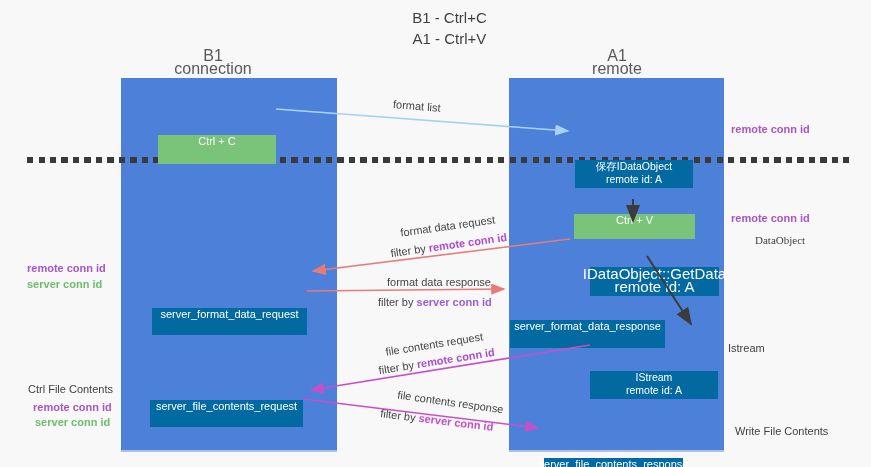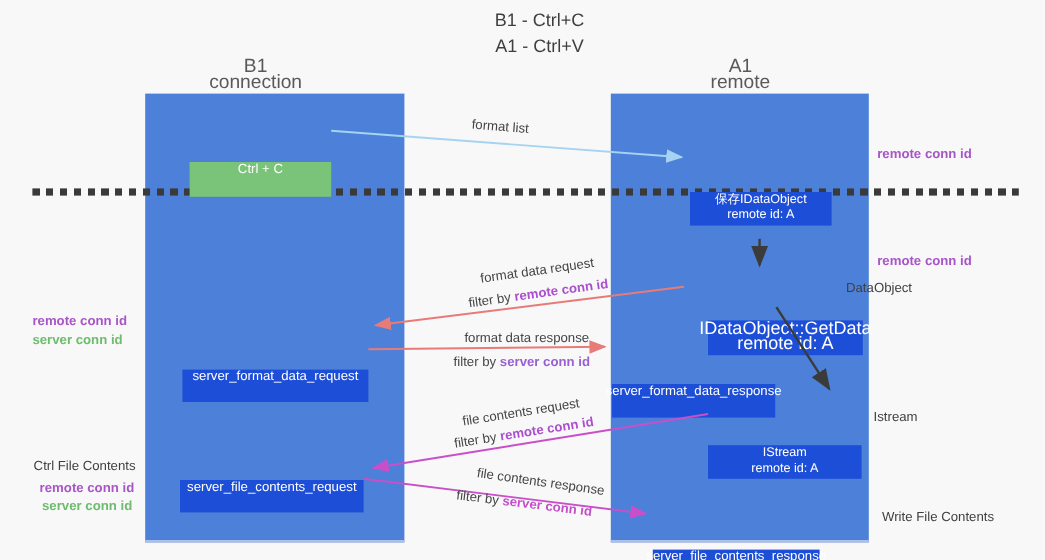--- a/index.html
+++ b/index.html
@@ -22,21 +22,21 @@
   .dashed-line{
     position:absolute;left:27px;top:157px;width:822px;height:6px;
     background:repeating-linear-gradient(90deg,#3a3a3a 0 6px,transparent 6px 11.5px);
   }
   .node{
     position:absolute;display:flex;flex-direction:column;align-items:center;
     justify-content:flex-start;color:#ffffff;text-align:center;
     font-size:11px;line-height:13px;margin-top:40px;
   }
   .node.green{background:#79c479;}
-  .node.orange{background:#1d4ed8;}
+  .node.orange{background:#0369a1;}
   .side-label{position:absolute;font-size:11px;line-height:15px;white-space:nowrap;}
   .dark{color:#3f3f3f;}
   .purple-bold{color:#a855c8;font-weight:bold;}
   .green-bold{color:#6cbd6c;font-weight:bold;}
   .edge-label{
     position:absolute;font-size:11px;color:#454545;white-space:nowrap;
     transform-origin:center center;
   }
   .hl-purple{color:#ab4fcf;font-weight:bold;}
   .hl-violet{color:#9a5fd6;font-weight:bold;}
@@ -69,50 +69,53 @@
 
   <div class="node green" style="left:158px;top:95px;width:118px;height:29px;">
     <div>Ctrl + C</div>
   </div>
 
   <div class="node orange" style="left:575px;top:120px;width:118px;height:28px;font-size:10.5px;">
     <div>保存IDataObject</div>
     <div>remote id: A</div>
   </div>
 
+  <div class="node green" style="left:574px;top:174px;width:121px;height:25px;">
+    <div>Ctrl + V</div>
+  </div>
 
   <div class="node orange" style="left:590px;top:227px;width:129px;height:29px;font-size:15px;">
     <div>IDataObject::GetData</div>
     <div>remote id: A</div>
   </div>
 
   <div class="node orange" style="left:152px;top:268px;width:155px;height:27px;">
     <div>server_format_data_request</div>
   </div>
 
-  <div class="node orange" style="left:510px;top:280px;width:136px;height:28px;">
+  <div class="node orange" style="left:510px;top:280px;width:155px;height:28px;">
     <div>server_format_data_response</div>
   </div>
 
   <div class="node orange" style="left:590px;top:331px;width:128px;height:28px;font-size:10.5px;">
     <div>IStream</div>
     <div>remote id: A</div>
   </div>
 
   <div class="node orange" style="left:150px;top:360px;width:153px;height:27px;">
     <div>server_file_contents_request</div>
   </div>
 
   <div class="node orange" style="left:544px;top:418px;width:139px;height:26px;">
     <div>server_file_contents_response</div>
   </div>
 
   <div class="side-label purple-bold" style="left:731px;top:122px;">remote conn id</div>
   <div class="side-label purple-bold" style="left:731px;top:211px;">remote conn id</div>
-  <div class="side-label dark" style="left:705px;top:233px;">DataObject</div>
+  <div class="side-label dark" style="left:755px;top:233px;font-family:Liberation Serif, serif;">DataObject</div>
   <div class="side-label dark" style="left:728px;top:341px;">Istream</div>
   <div class="side-label dark" style="left:735px;top:424px;">Write File Contents</div>
 
   <div class="side-label purple-bold" style="left:27px;top:261px;">remote conn id</div>
   <div class="side-label green-bold" style="left:27px;top:277px;">server conn id</div>
   <div class="side-label dark" style="left:28px;top:382px;">Ctrl File Contents</div>
   <div class="side-label purple-bold" style="left:33px;top:400px;">remote conn id</div>
   <div class="side-label green-bold" style="left:35px;top:415px;">server conn id</div>
 
   <svg class="overlay" width="871" height="467" viewBox="0 0 871 467">

